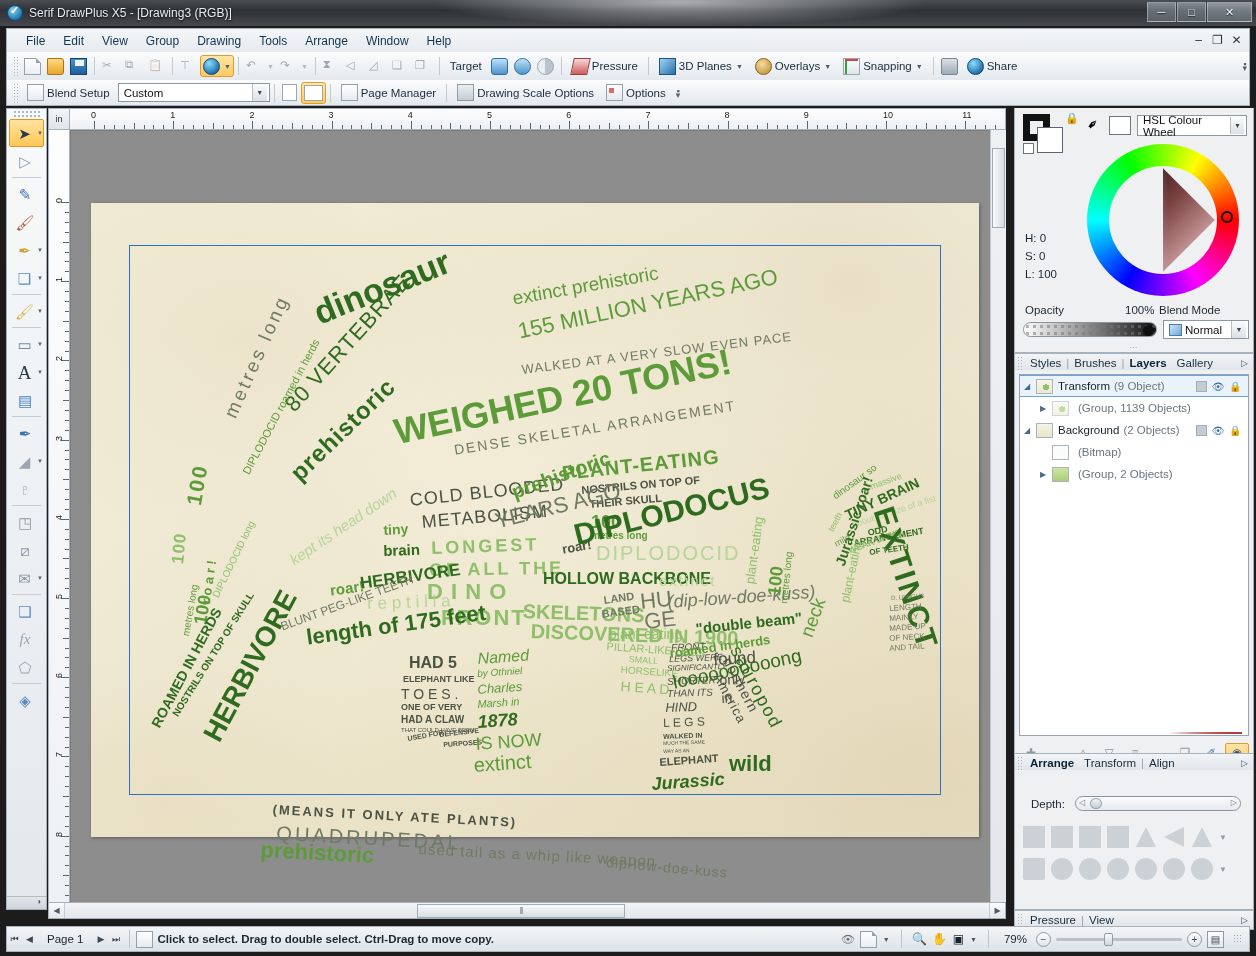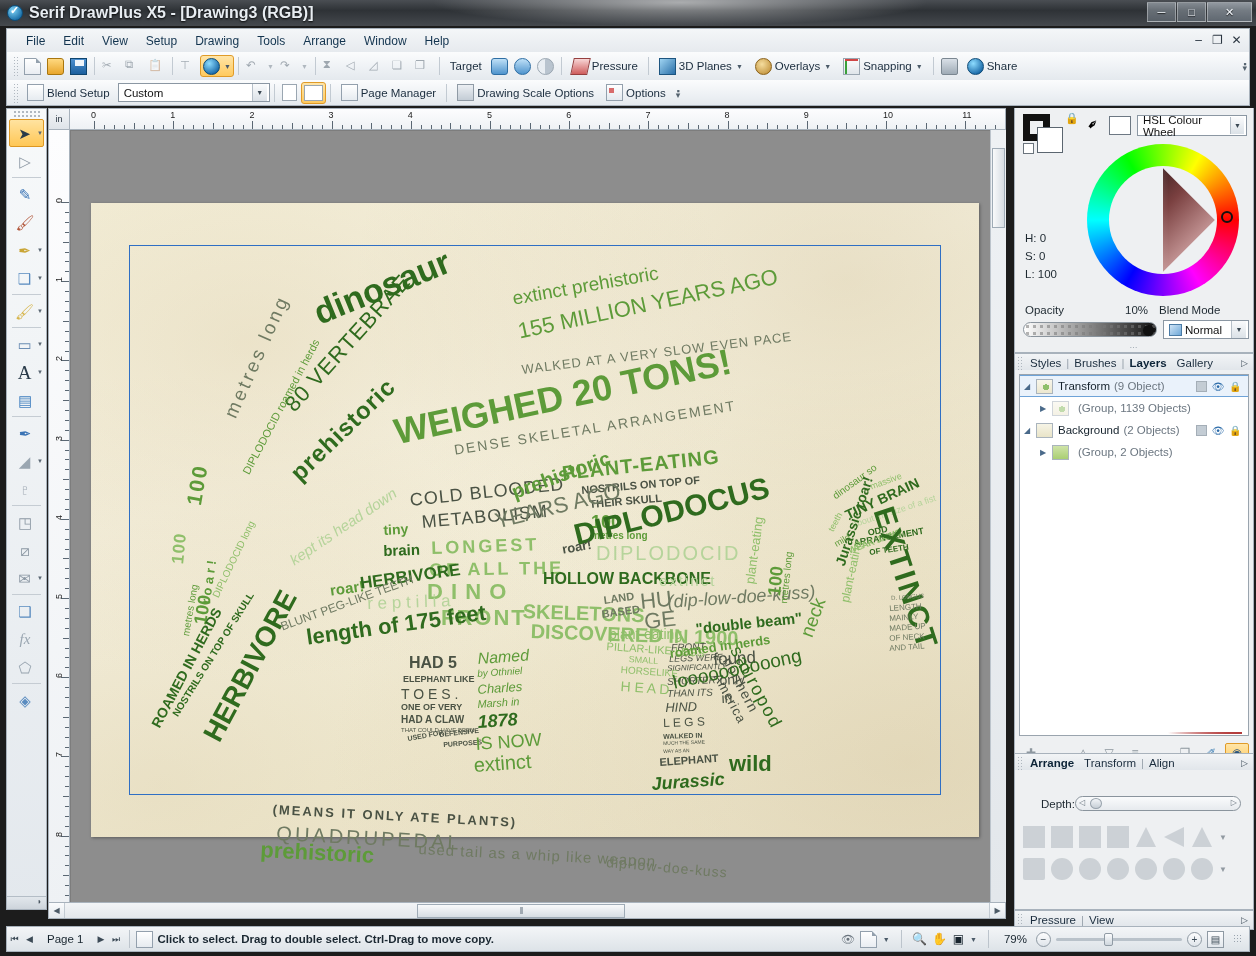--- a/index.html
+++ b/index.html
@@ -28,22 +28,22 @@
     border-radius: 50%;
     background: radial-gradient(circle at 35% 30%, #7fd4f7, #1b6fa8 75%);
     border: 1px solid #0d4d78;
     position: relative; flex: none; z-index: 2;
   }
   .tb-icon::after {
     content: "✓"; position: absolute; left: 2px; top: -2px;
     color: #fff; font-size: 11px; font-weight: bold;
   }
   #title-text {
-    color: #e8edf2; font-size: 16px; text-shadow: 0 1px 2px rgba(0,0,0,.9);
-    z-index: 2; white-space: nowrap; font-weight: bold;
+    color: #e8edf2; font-size: 12px; text-shadow: 0 1px 2px rgba(0,0,0,.9);
+    z-index: 2; white-space: nowrap;
   }
   #win-buttons { position: absolute; right: 4px; top: 2px; display: flex; gap: 1px; z-index: 3; }
   .win-btn {
     width: 29px; height: 20px;
     background: linear-gradient(180deg, rgba(210,220,230,.45), rgba(120,132,144,.45));
     border: 1px solid rgba(255,255,255,.35);
     color: #f2f6fa; font-size: 11px; line-height: 18px; text-align: center;
     text-shadow: 0 1px 1px rgba(0,0,0,.8);
   }
   .win-btn.close {
@@ -295,21 +295,21 @@
      background:linear-gradient(90deg, rgba(190,60,60,0), #b33b3b); }
   #layers-btns { position:absolute; left:4px; bottom:4px; width:230px; height:24px;
      display:flex; align-items:center; gap:2px; }
   .lbtn { width:24px; height:21px; display:flex; align-items:center; justify-content:center;
      font-size:12px; color:#8d979f; border:1px solid transparent; border-radius:2px; }
   .lbtn.on { background:linear-gradient(180deg,#ffe5a8,#ffca5e); border-color:#e09b28; color:#2a5580; }
   .lbtn.blue { color:#3e7fb5; }
 
   #arrange-panel { position:absolute; left:0; top:662px; width:240px; height:140px;
      background:#eef0f2; border:1px solid #a8b2bc; border-top:none; }
-  #depth-lbl { position:absolute; left:26px; top:28px; font-size:11.5px; color:#1d2830; }
+  #depth-lbl { position:absolute; left:16px; top:28px; font-size:11.5px; color:#1d2830; }
   #depth-slider { position:absolute; left:60px; top:26px; width:166px; height:15px;
      background:linear-gradient(180deg,#fafbfc,#e6eaee); border:1px solid #8a949d; border-radius:8px; }
   #depth-slider .dk2 { position:absolute; left:14px; top:1px; width:12px; height:11px;
      border-radius:50%; background:linear-gradient(180deg,#f2f5f8,#c6ced6); border:1px solid #97a2ac; }
   #depth-slider .ar1 { position:absolute; left:3px; top:1px; font-size:8px; color:#6b7680; }
   #depth-slider .ar2 { position:absolute; right:3px; top:1px; font-size:8px; color:#6b7680; }
   .arr-grid { position:absolute; left:8px; display:flex; gap:6px; }
   .arr-ic { width:22px; height:22px; opacity:.30; position:relative; }
   .arr-sq { background:#7e8a95; }
   .arr-ci { background:#7e8a95; border-radius:50%; }
@@ -355,21 +355,21 @@
       <div class="win-btn">─</div>
       <div class="win-btn">□</div>
       <div class="win-btn close">✕</div>
     </div>
   </div>
 
   <div id="menubar">
     <div class="menu-item">File</div>
     <div class="menu-item">Edit</div>
     <div class="menu-item">View</div>
-    <div class="menu-item">Setup</div>
+    <div class="menu-item">Group</div>
     <div class="menu-item">Drawing</div>
     <div class="menu-item">Tools</div>
     <div class="menu-item">Arrange</div>
     <div class="menu-item">Window</div>
     <div class="menu-item">Help</div>
     <div id="mdi-btns">
       <span class="mdi-b">–</span>
       <span class="mdi-b">❐</span>
       <span class="mdi-b">✕</span>
     </div>
@@ -951,21 +951,21 @@
         <span>HSL Colour Wheel</span>
         <span class="arrow">▼</span>
       </div>
       <div id="wheel"></div>
       <div id="tri"></div>
       <div id="wheel-marker"></div>
       <span class="hsl" style="top:124px;">H: 0</span>
       <span class="hsl" style="top:142px;">S: 0</span>
       <span class="hsl" style="top:160px;">L: 100</span>
       <span id="opacity-lbl">Opacity</span>
-      <span id="opacity-val">10%</span>
+      <span id="opacity-val">100%</span>
       <span id="blend-lbl">Blend Mode</span>
       <div id="opacity-slider">
         <div class="checks"></div>
         <div id="opacity-knob"></div>
       </div>
       <div class="combo" id="blend-combo">
         <span class="bchip"></span>
         <span>Normal</span>
         <span class="arrow">▼</span>
       </div>
@@ -1010,20 +1010,25 @@
           <span>Background</span>
           <span class="cnt">(2 Objects)</span>
           <span class="right">
             <span class="sq-ic"></span>
             <span class="eye-ic">👁</span>
             <span class="lock2">🔒</span>
           </span>
           <span class="redline"></span>
         </div>
 
+        <div class="lrow" style="padding-left:20px;">
+          <span class="tw"></span>
+          <span class="thumb wht"></span>
+          <span class="cnt">(Bitmap)</span>
+        </div>
 
         <div class="lrow" style="padding-left:20px;">
           <span class="tw">▶</span>
           <span class="thumb grn"></span>
           <span class="cnt">(Group, 2 Objects)</span>
         </div>
 
       </div>
       <div id="layers-btns">
         <span class="lbtn">✚</span>

